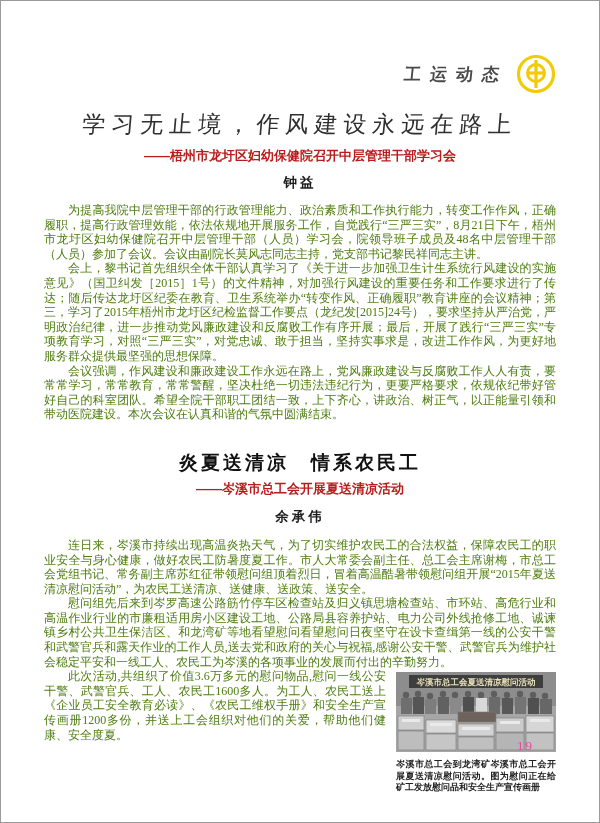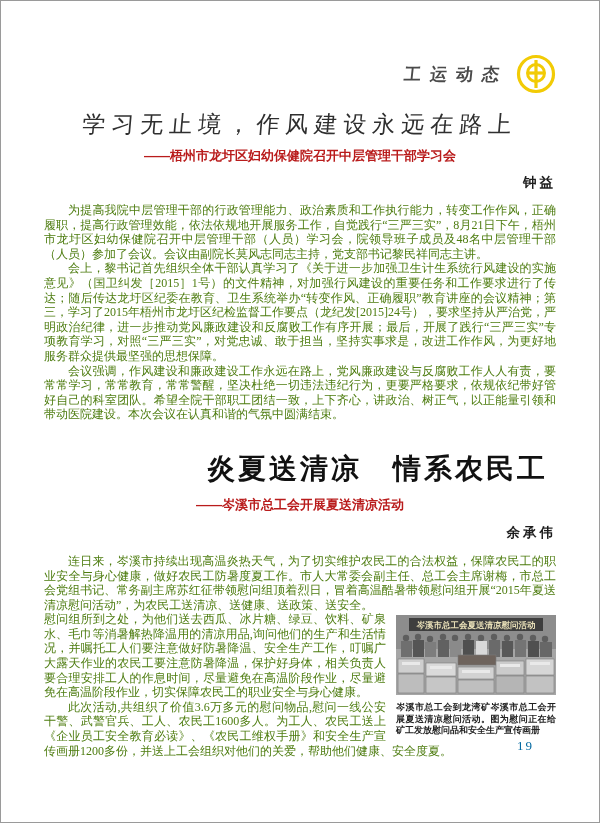--- a/index.html
+++ b/index.html
@@ -20,48 +20,48 @@
   .a1-title{
     margin:14px 0 4px;text-align:center;
     font-size:23px;font-weight:500;color:#2f2f2f;letter-spacing:6px;
     transform:skewX(-5deg);
   }
   .kicker{
     text-align:center;font-family:"Liberation Sans", sans-serif;
     font-weight:700;font-size:13px;color:#b91c1c;margin:7px 0 0;
   }
   .author{
-    text-align:right;font-family:"Liberation Sans", sans-serif;
+    text-align:center;font-family:"Liberation Sans", sans-serif;
     font-weight:700;font-size:13.5px;color:#1c1c1c;margin:9px 0 11px;letter-spacing:3px;
   }
   
   .body-p{
     margin:0;font-size:12px;line-height:14.6px;text-align:justify;
     text-indent:2em;color:#4d7c0f;
   }
   .no-indent{text-indent:0;}
   .attr{float:right;font-size:12px;}
   
   .a2-block{margin-top:28px;}
   .a2-title{
-    margin:8px;text-align:right;font-family:"Liberation Sans", sans-serif;
-    font-weight:700;font-size:28px;color:#111;letter-spacing:3px;
+    margin:0;text-align:center;font-family:"Liberation Sans", sans-serif;
+    font-weight:700;font-size:19px;color:#111;letter-spacing:3px;
   }
   .a2-kicker{margin-top:4px;}
   .a2-author{margin:10px 0 12px;}
   
   .photo-float{float:right;width:160px;margin:3px 0 3px 10px;}
   .photo{display:block;width:160px;height:70px;background:#9c9c9c;}
   .caption{
     font-family:"Liberation Sans", sans-serif;font-weight:700;
     font-size:9px;line-height:11.5px;color:#222;text-align:justify;margin-top:17px;
   }
   .page-num{
     position:absolute;left:516px;top:737px;
-    font-size:13px;color:#0369a1;letter-spacing:2px;
+    font-size:13px;color:#ec4899;letter-spacing:2px;
   }
   .clearfix::after{content:"";display:block;clear:both;}
 </style>
 </head>
 <body>
 
 <div class="page">
 
   <div class="masthead">
     <span class="masthead-text">工运动态</span>
@@ -85,20 +85,21 @@
       <span>会议强调，作风建设和廉政建设工作永远在路上，党风廉政建设与反腐败工作人人有责，要常常学习，常常教育，常常警醒，坚决杜绝一切违法违纪行为，更要严格要求，依规依纪带好管好自己的科室团队。希望全院干部职工团结一致，上下齐心，讲政治、树正气，以正能量引领和带动医院建设。本次会议在认真和谐的气氛中圆满结束。</span>
     </p>
   </div>
 
   <div class="a2-block">
     <h2 class="a2-title">炎夏送清凉　情系农民工</h2>
     <div class="kicker a2-kicker">——岑溪市总工会开展夏送清凉活动</div>
     <div class="author a2-author">余承伟</div>
 
     <p class="body-p">连日来，岑溪市持续出现高温炎热天气，为了切实维护农民工的合法权益，保障农民工的职业安全与身心健康，做好农民工防暑度夏工作。市人大常委会副主任、总工会主席谢梅，市总工会党组书记、常务副主席苏红征带领慰问组顶着烈日，冒着高温酷暑带领慰问组开展“2015年夏送清凉慰问活动”，为农民工送清凉、送健康、送政策、送安全。</p>
+    <p class="body-p">慰问组先后来到岑罗高速公路筋竹停车区检查站及归义镇思塘检查站、市环站、高危行业和高温作业行业的市廉租适用房小区建设工地、公路局县容养护站、电力公司外线抢修工地、诚谏镇乡村公共卫生保洁区、和龙湾矿等地看望慰问看望慰问日夜坚守在设卡查缉第一线的公安干警和武警官兵和露天作业的工作人员,送去党和政府的关心与祝福,感谢公安干警、武警官兵为维护社会稳定平安和一线工人、农民工为岑溪的各项事业的发展而付出的辛勤努力。</p>
 
     <div class="clearfix">
       <aside class="photo-float">
         <span class="photo">
           <svg viewBox="0 0 160 80" width="160" height="80" preserveAspectRatio="none">
             <rect x="0" y="0" width="160" height="80" fill="#a6a6a6"></rect>
             <rect x="0" y="0" width="160" height="34" fill="#8d8d8d"></rect>
             <rect x="13" y="3" width="134" height="13" fill="#3e3e3e"></rect>
             <text x="80" y="13" text-anchor="middle" font-size="8.5" fill="#e8dfb8" font-family="Liberation Sans, sans-serif" font-weight="bold">岑溪市总工会夏送清凉慰问活动</text>
 
@@ -149,21 +150,20 @@
               <rect x="34" y="51" width="22" height="3"></rect>
               <rect x="66" y="55" width="28" height="3"></rect>
               <rect x="104" y="49" width="20" height="3"></rect>
               <rect x="134" y="47" width="20" height="3"></rect>
             </g>
           </svg>
         </span>
         <div class="caption">岑溪市总工会到龙湾矿岑溪市总工会开展夏送清凉慰问活动。图为慰问正在给矿工发放慰问品和安全生产宣传画册</div>
       </aside>
 
-      <p class="body-p no-indent">慰问组所到之处，为他们送去西瓜、冰片糖、绿豆、饮料、矿泉水、毛巾等消暑解热降温用的清凉用品,询问他们的生产和生活情况，并嘱托工人们要注意做好防暑降温、安全生产工作，叮嘱广大露天作业的农民工要注意防暑降温，保护好身体，相关负责人要合理安排工人的作息时间，尽量避免在高温阶段作业，尽量避免在高温阶段作业，切实保障农民工的职业安全与身心健康。</p>
       <p class="body-p">
         <span>此次活动,共组织了价值3.6万多元的慰问物品,慰问一线公安干警、武警官兵、工人、农民工1600多人。为工人、农民工送上《企业员工安全教育必读》、《农民工维权手册》和安全生产宣传画册1200多份，并送上工会组织对他们的关爱，帮助他们健康、安全度夏。</span>
         
       </p>
     </div>
   </div>
 
   <div class="page-num">19</div>
 </div>
 

